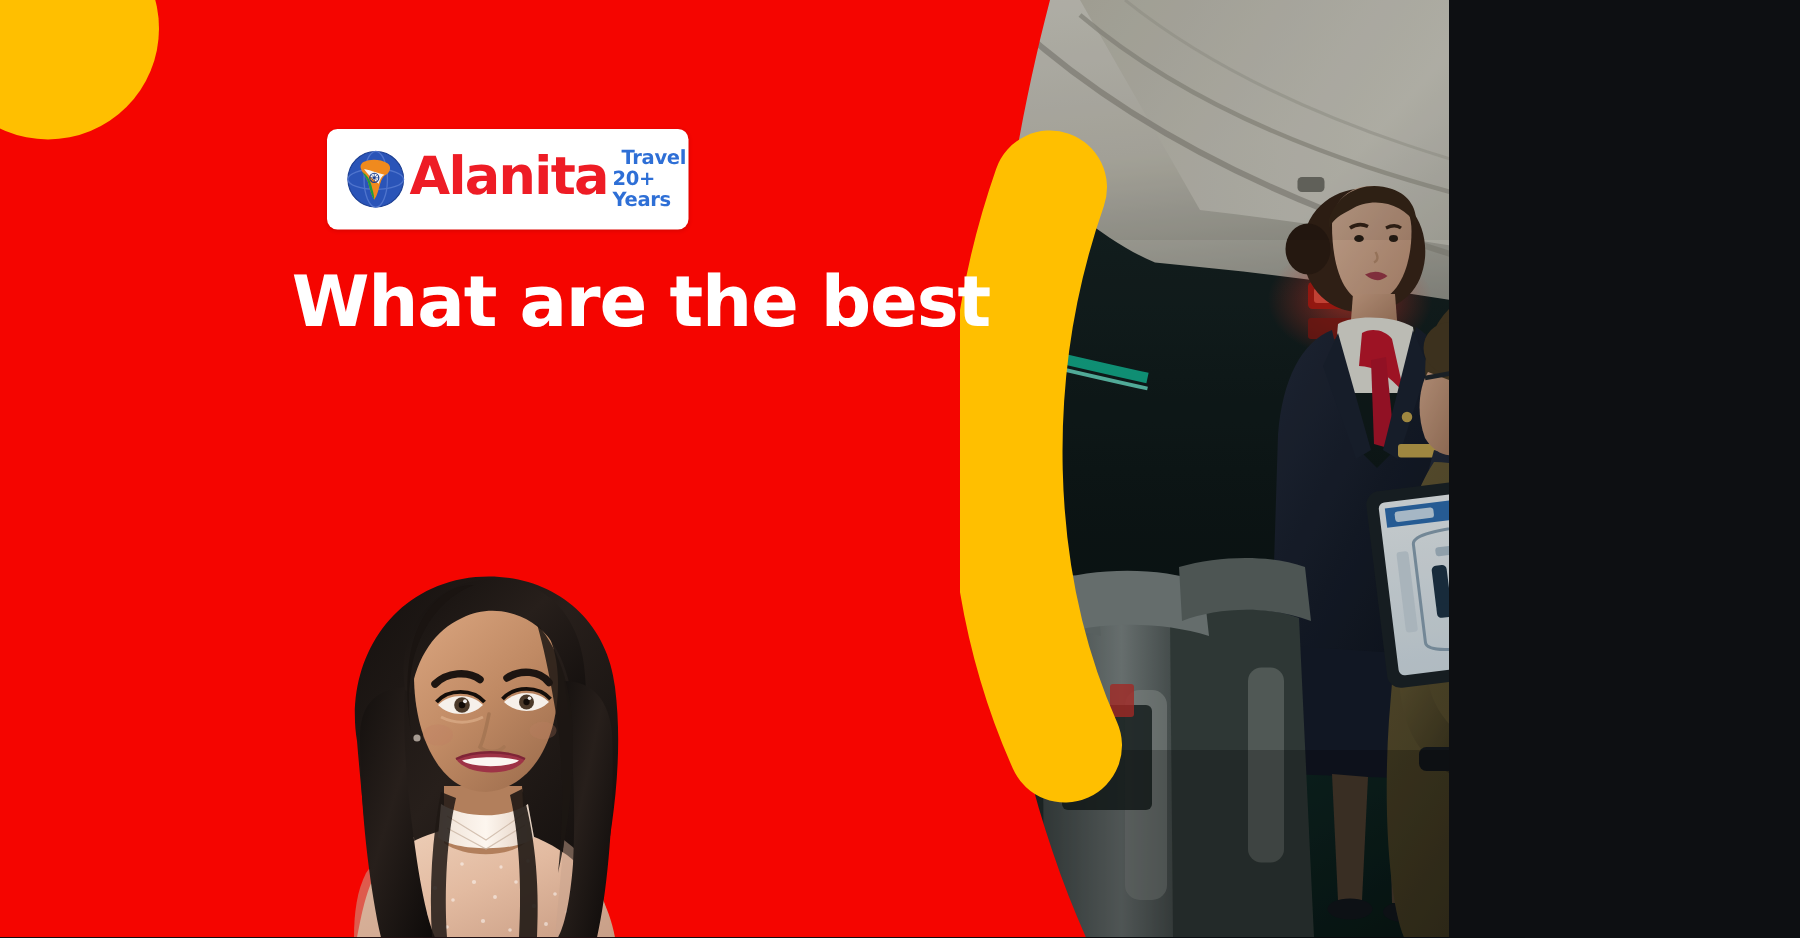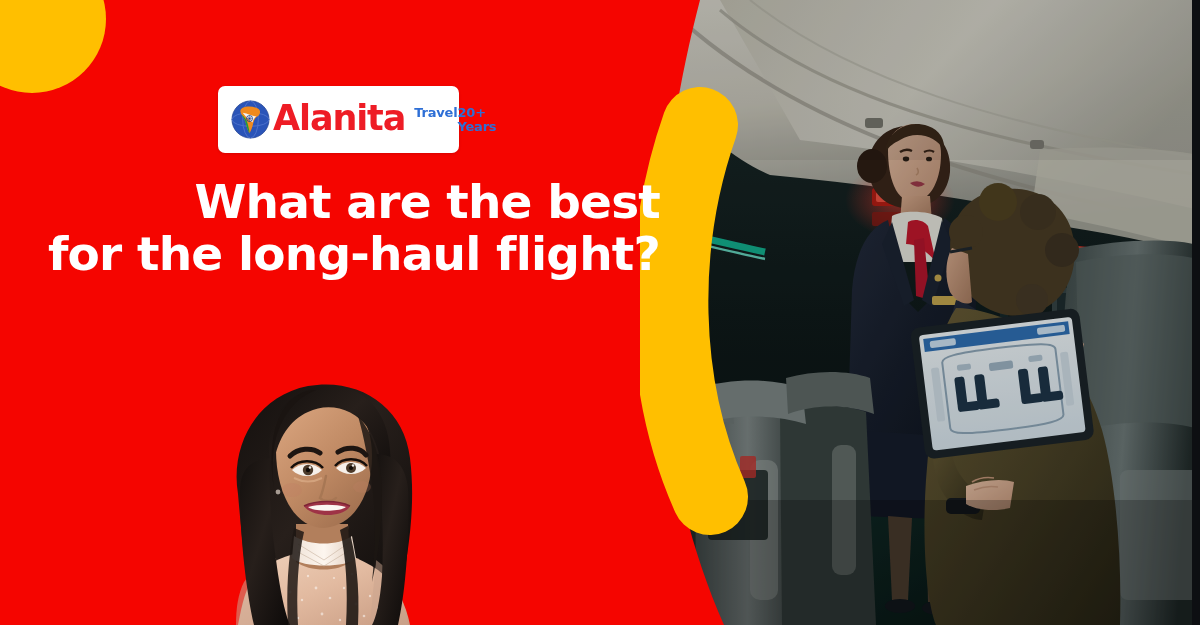--- a/index.html
+++ b/index.html
@@ -4,21 +4,21 @@
 <style>
   * { margin:0; padding:0; box-sizing:border-box; }
   html,body { width:1200px; height:625px; overflow:hidden; }
   body {
     font-family:"Liberation Sans", sans-serif;
     background:#0d0f12;
     position:relative;
   }
   .banner {
     position:absolute; left:0; top:0;
-    width:1192px; height:625px;
+    width:966px; height:625px;
     overflow:hidden;
     background:#0b0d10;
   }
 
   
   .photo { position:absolute; left:600px; top:0; width:600px; height:625px; overflow:hidden; background:#0a0c0f; }
   .photo svg { display:block; width:600px; height:625px; }
 
   
   .red-panel {
@@ -50,21 +50,21 @@
   .logo-globe svg { display:block; width:39px; height:39px; }
   .logo-word {
     font-family:"DejaVu Sans", sans-serif;
     font-weight:bold;
     font-size:35px;
     letter-spacing:-1.1px;
     line-height:1;
     margin-top:-2px;
   }
   .logo-tag {
-    display:flex; flex-direction:row;
+    display:flex; flex-direction:column;
     line-height:1.06;
     margin-left:3px; margin-top:1px;
     font-family:"DejaVu Sans", sans-serif;
     font-weight:bold;
     font-size:13px;
     letter-spacing:-0.2px;
   }
   .logo-tag span:first-child { padding-left:6px; }
 
   
@@ -368,21 +368,20 @@
     </span>
     <span class="logo-word" style="color:#EE1C25;">Alanita</span>
     <span class="logo-tag" style="color:#2E6FD6;">
       <span>Travel</span>
       <span>20+ Years</span>
     </span>
   </div>
 
   <div class="headline">
     <div>What are the best</div>
-    <div>for the long-haul flight?</div>
   </div>
 
   <div class="portrait">
     <svg viewBox="0 0 250 249" xmlns="http://www.w3.org/2000/svg">
       <defs>
         <linearGradient id="pskin" x1="0.2" y1="0" x2="0.9" y2="1">
           <stop offset="0" stop-color="#d9a47e"></stop>
           <stop offset="0.5" stop-color="#c08a64"></stop>
           <stop offset="1" stop-color="#9c6c4c"></stop>
         </linearGradient>

